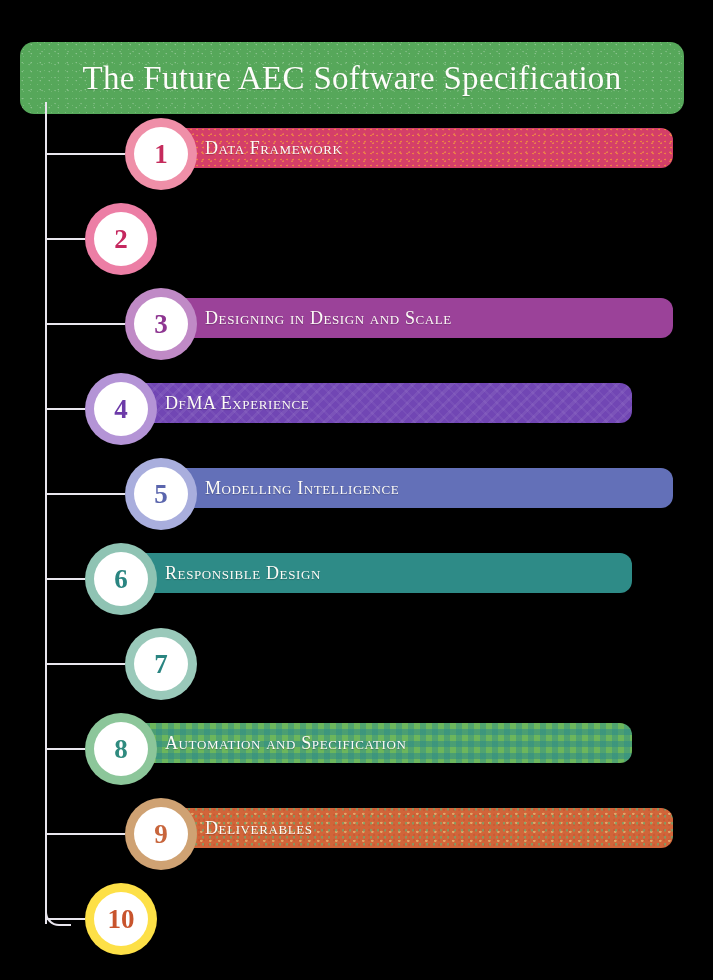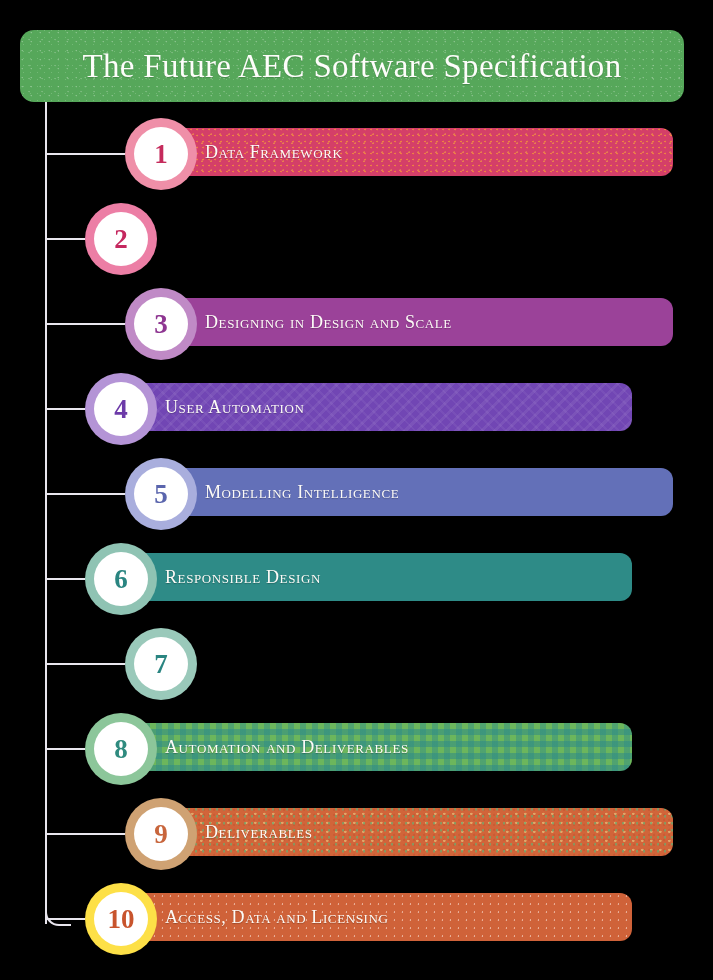--- a/index.html
+++ b/index.html
@@ -16,21 +16,21 @@
     width: 713px;
     height: 980px;
     background: #000000;
     overflow: hidden;
   }
 
   
   .title-banner {
     position: absolute;
     left: 20px;
-    top: 30px;
+    top: 42px;
     width: 664px;
     height: 72px;
     border-radius: 14px;
     background-color: #56a75a;
     background-image:
       radial-gradient(circle at 25% 30%, rgba(255,255,255,.30) 0.6px, transparent 0.9px),
       radial-gradient(circle at 70% 75%, rgba(255,255,255,.22) 0.6px, transparent 0.9px),
       radial-gradient(circle at 50% 10%, rgba(180,225,180,.30) 0.5px, transparent 0.8px);
     background-size: 9px 9px, 13px 13px, 7px 7px;
     display: flex;
@@ -72,21 +72,21 @@
 
   
   .row {
     position: absolute;
     height: 72px;
   }
   .bar {
     position: absolute;
     top: 10px;
     left: 35px;
-    height: 48px;
+    height: 40px;
     border-radius: 12px;
     display: flex;
     align-items: center;
     box-sizing: border-box;
     padding-left: 45px;
   }
   .bar-label {
     color: #fdfbf7;
     font-size: 18px;
     font-variant: small-caps;
@@ -192,21 +192,21 @@
         </div>
         <div class="num-circle" style="background: rgb(192, 138, 198);">
           <div class="num-inner">
             <div class="num-text" style="color: rgb(142, 54, 145);">3</div>
           </div>
         </div>
       </div>
       <div class="connector" style="left: 46px; top: 408px; width: 39px; background: rgb(233, 230, 238);"></div>
       <div class="row" style="left: 85px; top: 373px; width: 547px;">
         <div class="bar tex-dither-purple" style="background-color: rgb(113, 70, 180); width: 512px;">
-          <div class="bar-label">User Automation</div>
+          <div class="bar-label">DfMA Experience</div>
         </div>
         <div class="num-circle" style="background: rgb(180, 148, 214);">
           <div class="num-inner">
             <div class="num-text" style="color: rgb(108, 58, 168);">4</div>
           </div>
         </div>
       </div>
       <div class="connector" style="left: 46px; top: 493px; width: 79px; background: rgb(233, 230, 238);"></div>
       <div class="row" style="left: 125px; top: 458px; width: 548px;">
         <div class="bar" style="background-color: rgb(99, 112, 184); width: 513px;">
@@ -233,44 +233,41 @@
       <div class="row" style="left: 125px; top: 628px; width: 548px;">
         <div class="num-circle" style="background: rgb(154, 201, 186);">
           <div class="num-inner">
             <div class="num-text" style="color: rgb(42, 133, 129);">7</div>
           </div>
         </div>
       </div>
       <div class="connector" style="left: 46px; top: 748px; width: 39px; background: rgb(233, 230, 238);"></div>
       <div class="row" style="left: 85px; top: 713px; width: 547px;">
         <div class="bar tex-check-green" style="background-color: rgb(108, 182, 92); width: 512px;">
-          <div class="bar-label">Automation and Deliverables</div>
+          <div class="bar-label">Automation and Specification</div>
         </div>
         <div class="num-circle" style="background: rgb(140, 198, 154);">
           <div class="num-inner">
             <div class="num-text" style="color: rgb(47, 139, 127);">8</div>
           </div>
         </div>
       </div>
       <div class="connector" style="left: 46px; top: 833px; width: 79px; background: rgb(233, 230, 238);"></div>
       <div class="row" style="left: 125px; top: 798px; width: 548px;">
         <div class="bar tex-noise-orange" style="background-color: rgb(209, 101, 58); width: 513px;">
           <div class="bar-label">Deliverables</div>
         </div>
         <div class="num-circle" style="background: rgb(207, 162, 115);">
           <div class="num-inner">
             <div class="num-text" style="color: rgb(200, 101, 60);">9</div>
           </div>
         </div>
       </div>
       <div class="connector" style="left: 46px; top: 918px; width: 39px; background: rgb(233, 230, 238);"></div>
       <div class="row" style="left: 85px; top: 883px; width: 547px;">
-        <div class="bar tex-speckle-light" style="background-color: rgb(207, 98, 57); width: 512px;">
-          <div class="bar-label">Access, Data and Licensing</div>
-        </div>
         <div class="num-circle" style="background: #fde047;">
           <div class="num-inner">
             <div class="num-text" style="color: rgb(200, 84, 45);">10</div>
           </div>
         </div>
       </div>
     </div>
 
 </div>
 

